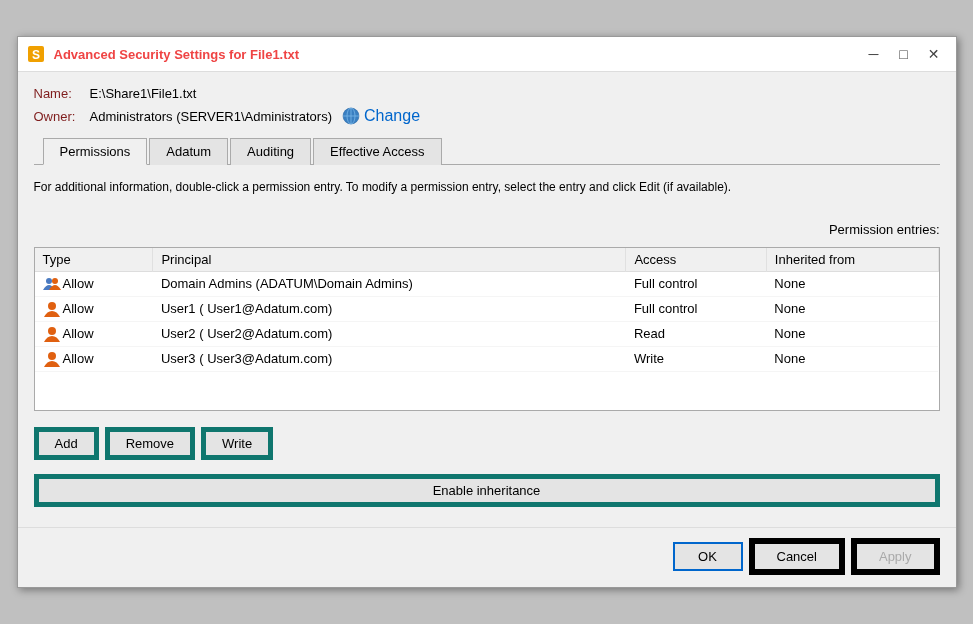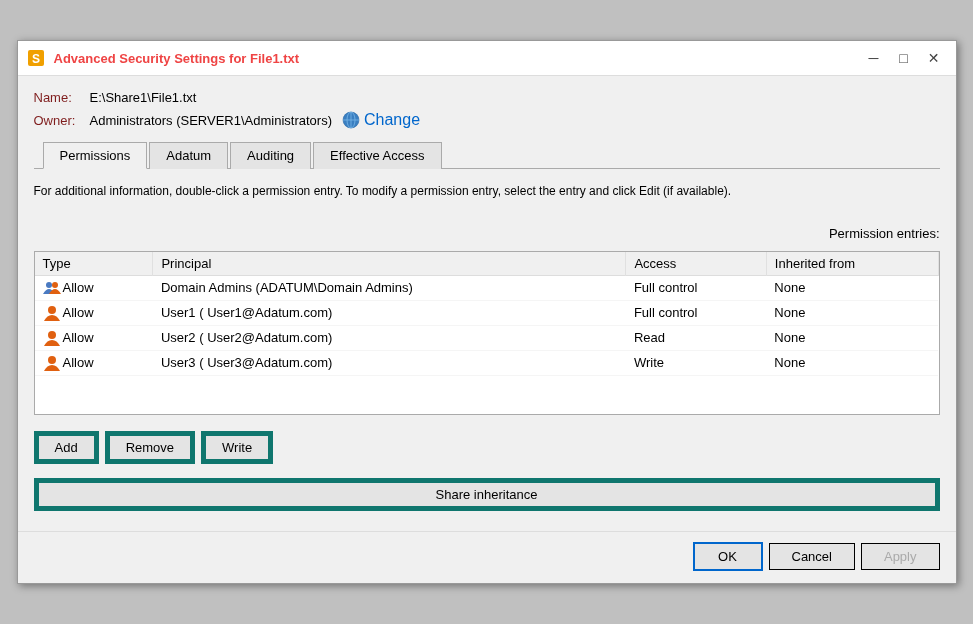--- a/index.html
+++ b/index.html
@@ -168,21 +168,21 @@
       display: flex;
       justify-content: flex-end;
       align-items: center;
       gap: 6px;
       padding: 10px 16px 12px 16px;
       border-top: 1px solid #ddd;
       margin-top: 10px;
     }
     .footer-btn {
       padding: 5px 22px;
-      border: 1px solid #000000;
+      border: 6px solid #000000;
       background: #e4e4e4;
       font-size: 13px;
       cursor: pointer;
       min-width: 70px;
     }
     .footer-btn.ok-btn {
       border: 2px solid #0066cc;
       background: #e4e4e4;
     }
     .footer-btn.apply-btn { color: #aaa; }
@@ -310,21 +310,21 @@
             </tr>
           </tbody>
       </table>
     </div>
 
     <div class="bottom-buttons">
       <button class="btn">Add</button>
       <button class="btn">Remove</button>
       <button class="btn">Write</button>
     </div>
-    <button class="btn inherit-btn">Share inheritance</button>
+    <button class="btn inherit-btn">Enable inheritance</button>
   </div>
 
   <div class="footer">
     <button class="footer-btn ok-btn">OK</button>
     <button class="footer-btn">Cancel</button>
     <button class="footer-btn apply-btn">Apply</button>
   </div>
 </div>
 
 </body></html>

